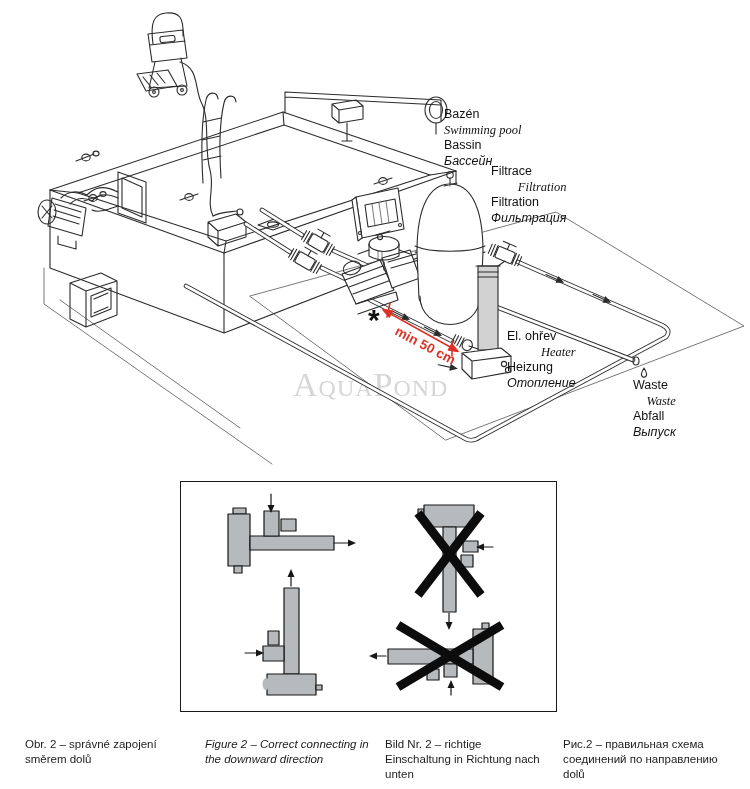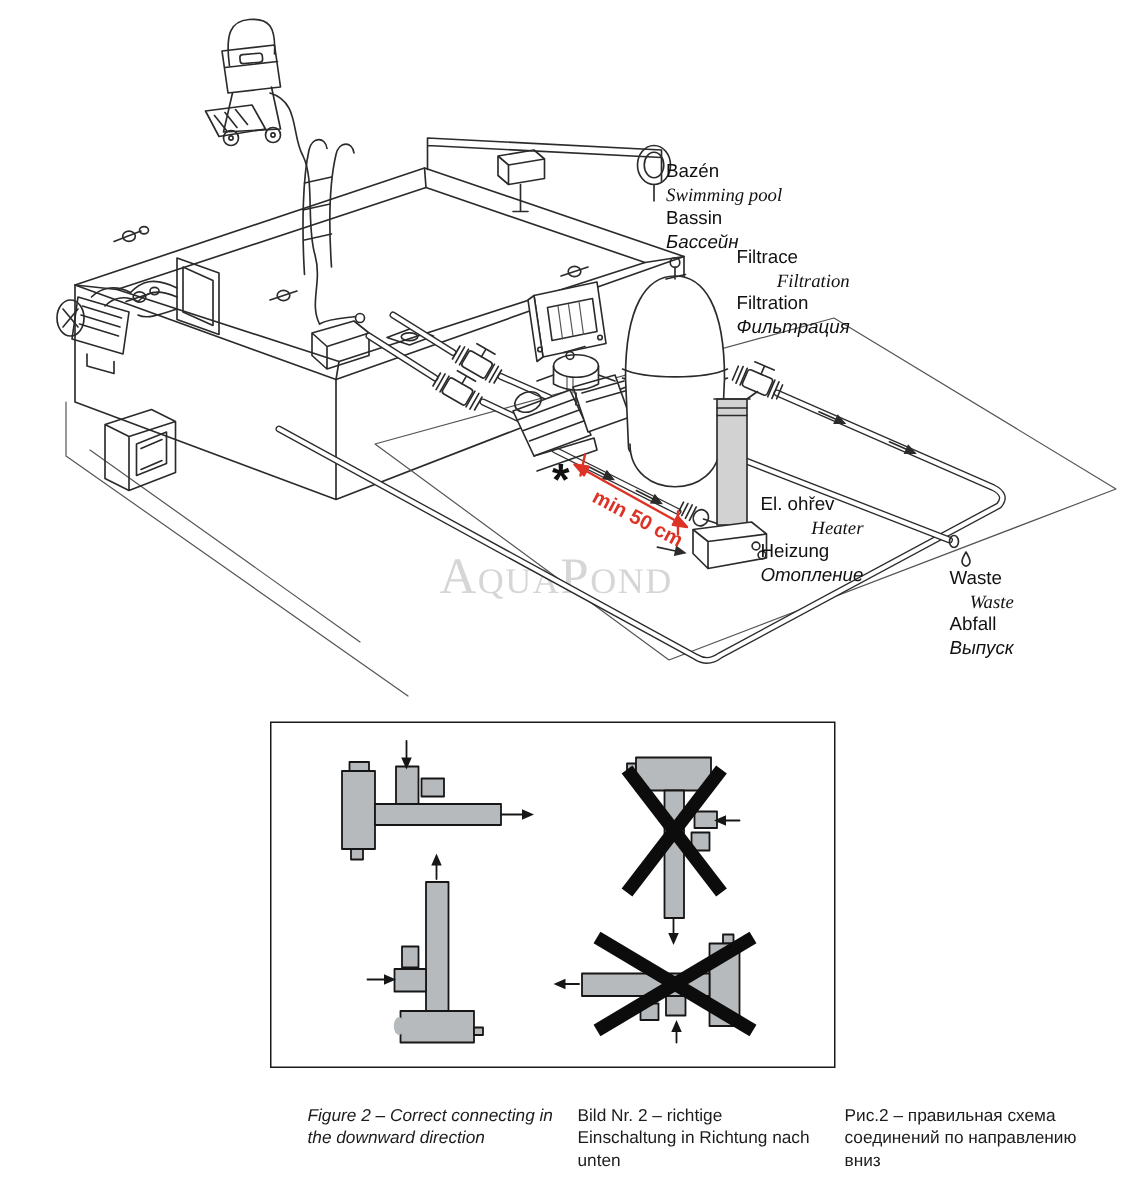--- a/index.html
+++ b/index.html
@@ -334,17 +334,18 @@
         <line x1="205" y1="174" x2="193" y2="174"></line>
           <path class="head" d="M188,174 L196,170.5 L196,177.5 Z"></path>
         <line x1="270" y1="213" x2="270" y2="203"></line>
           <path class="head" d="M270,198 L266.5,206 L273.5,206 Z"></path>
         <line class="xmark" x1="217" y1="143" x2="321" y2="205"></line>
         <line class="xmark" x1="321" y1="143" x2="217" y2="205"></line>
       </g>
     </svg>
   </div>
 
+  <div class="caption cap1">Obr. 2 – správné zapojení směrem dolů</div>
   <div class="caption cap2 it">Figure 2 – Correct connecting in the downward direction</div>
   <div class="caption cap3">Bild Nr. 2 – richtige Einschaltung in Richtung nach unten</div>
-  <div class="caption cap4">Рис.2 – правильная схема соединений по направлению вниз</div>
+  <div class="caption cap4">Рис.2 – правильная схема соединений по направлению dolů</div>
 
 </div>
 
 </body></html>

